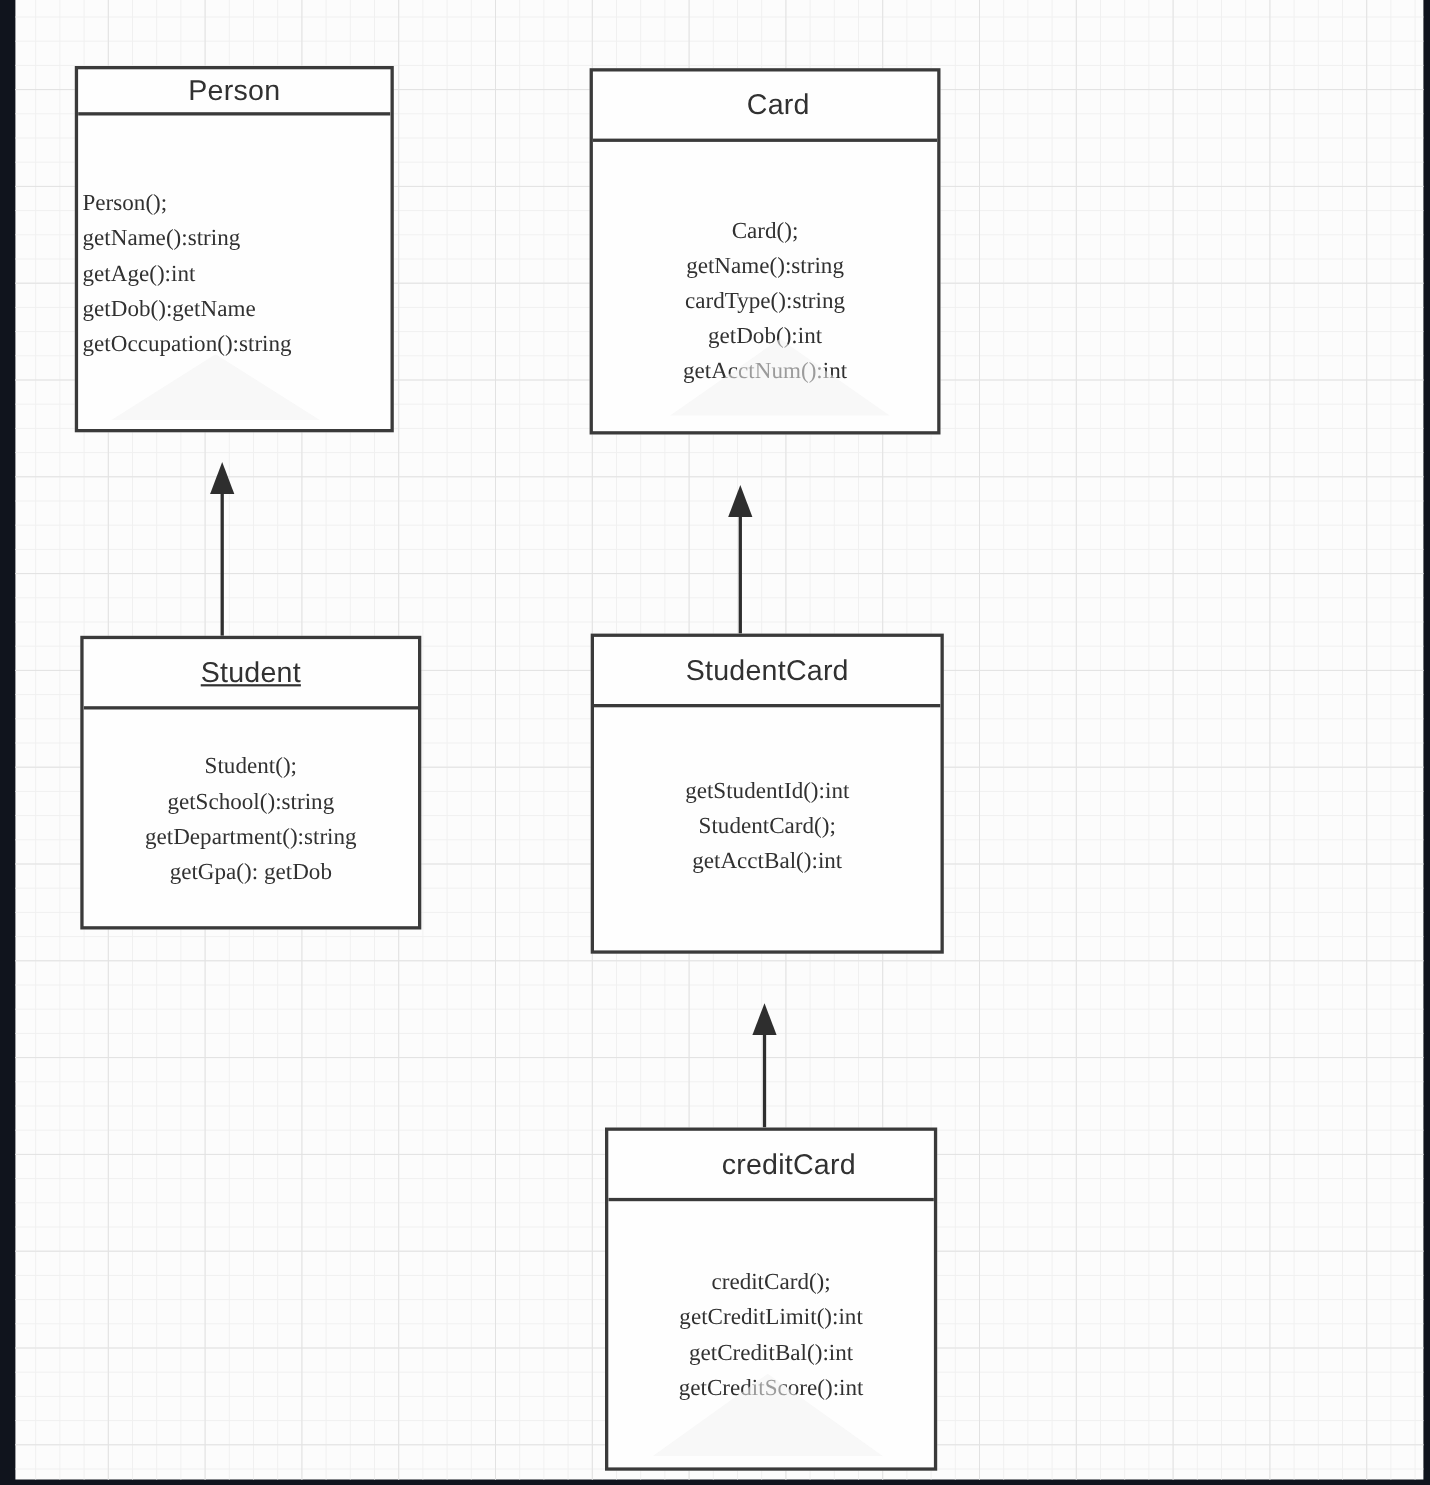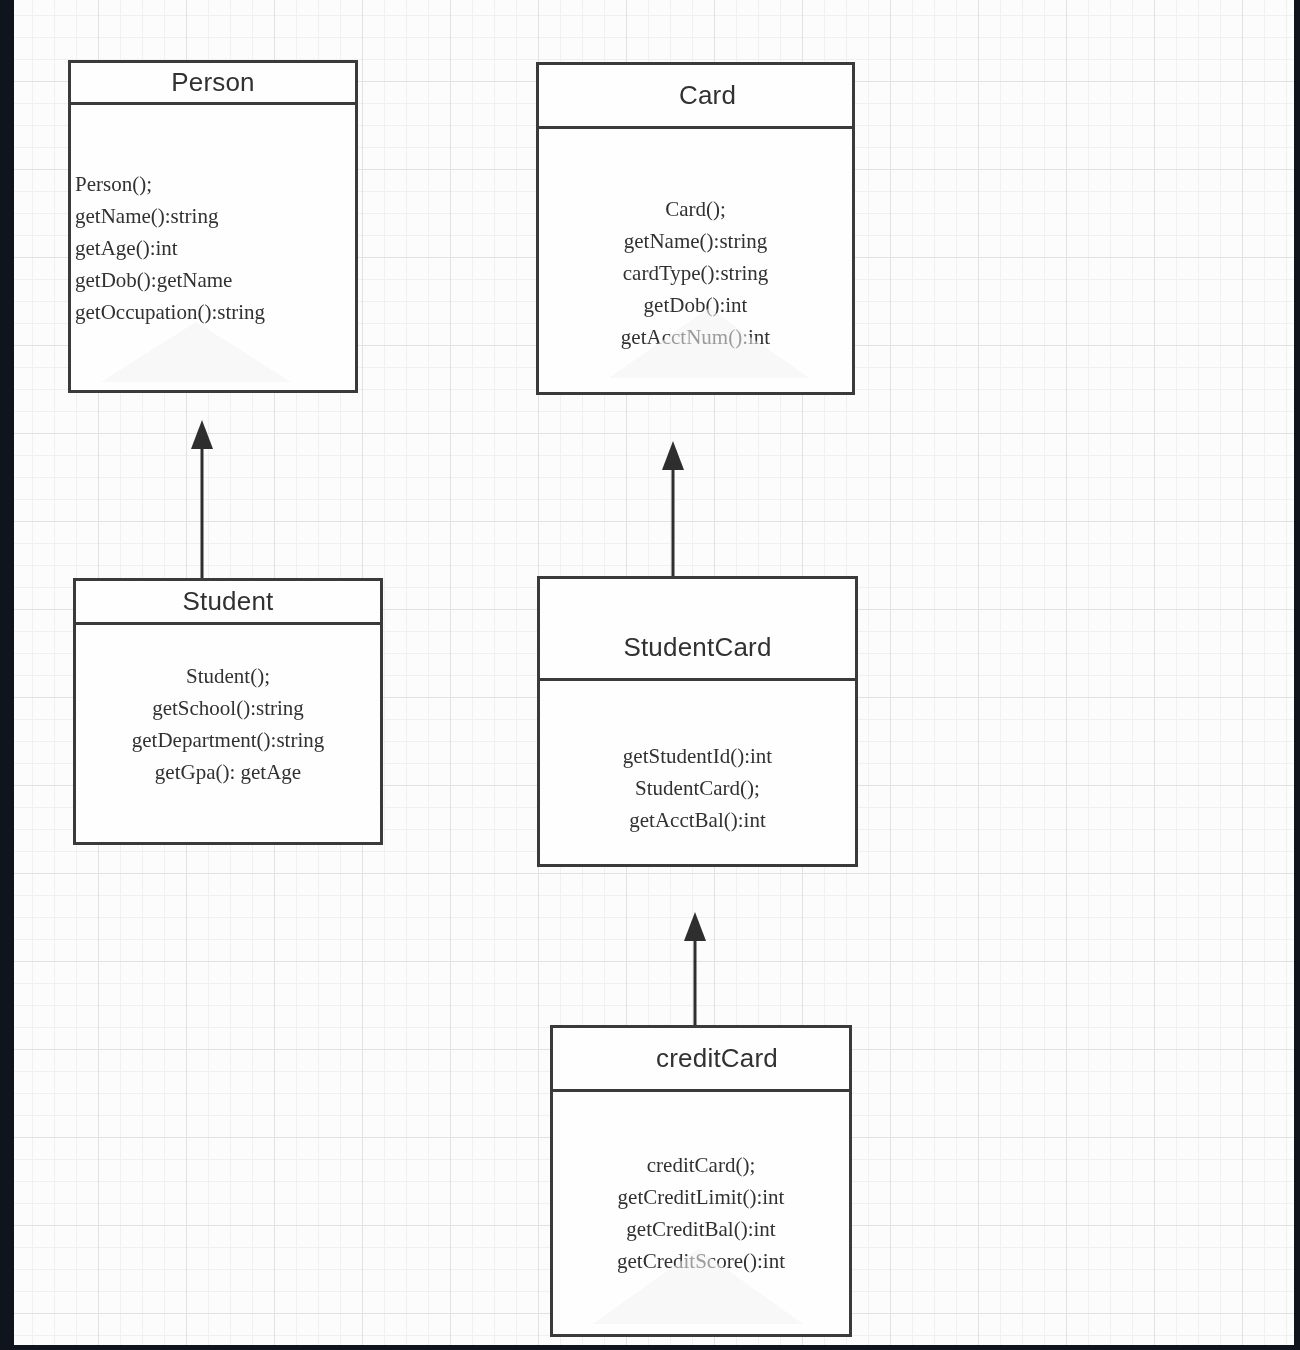--- a/index.html
+++ b/index.html
@@ -63,25 +63,25 @@
   
   #person      {left:68px;  top:60px;   width:290px; height:333px;}
   #person      .uml-title{height:42px;}
   #person      .uml-methods{padding:63px 0 0 4px; text-align:left;}
 
   #card        {left:536px; top:62px;   width:319px; height:333px;}
   #card        .uml-title{height:64px;padding-left:24px;}
   #card        .uml-methods{padding-top:64px;}
 
   #student     {left:73px;  top:578px;  width:310px; height:267px;}
-  #student     .uml-title{height:44px;}
+  #student     .uml-title{height:64px;text-decoration:underline;}
   #student     .uml-methods{padding-top:35px;}
 
   #studentcard {left:537px; top:576px;  width:321px; height:291px;}
-  #studentcard .uml-title{height:64px;margin-top:38px;}
+  #studentcard .uml-title{height:64px;}
   #studentcard .uml-methods{padding-top:59px;}
 
   #creditcard  {left:550px; top:1025px; width:302px; height:312px;}
   #creditcard  .uml-title{height:64px;padding-left:32px;}
   #creditcard  .uml-methods{padding-top:57px;}
 
   
   .wm{
     position:absolute;
     background:#f2f2f2;
@@ -145,21 +145,21 @@
     </div>
   <div class="wm b"></div>
 </div>
 
 <div class="uml-class" id="student">
   <div class="uml-title">Student</div>
   <div class="uml-methods">
       <div class="method-line">Student();</div>
       <div class="method-line">getSchool():string</div>
       <div class="method-line">getDepartment():string</div>
-      <div class="method-line">getGpa(): getAge</div>
+      <div class="method-line">getGpa(): getDob</div>
     </div>
 </div>
 
 <div class="uml-class" id="studentcard">
   <div class="uml-title">StudentCard</div>
   <div class="uml-methods">
       <div class="method-line">getStudentId():int</div>
       <div class="method-line">StudentCard();</div>
       <div class="method-line">getAcctBal():int</div>
     </div>

